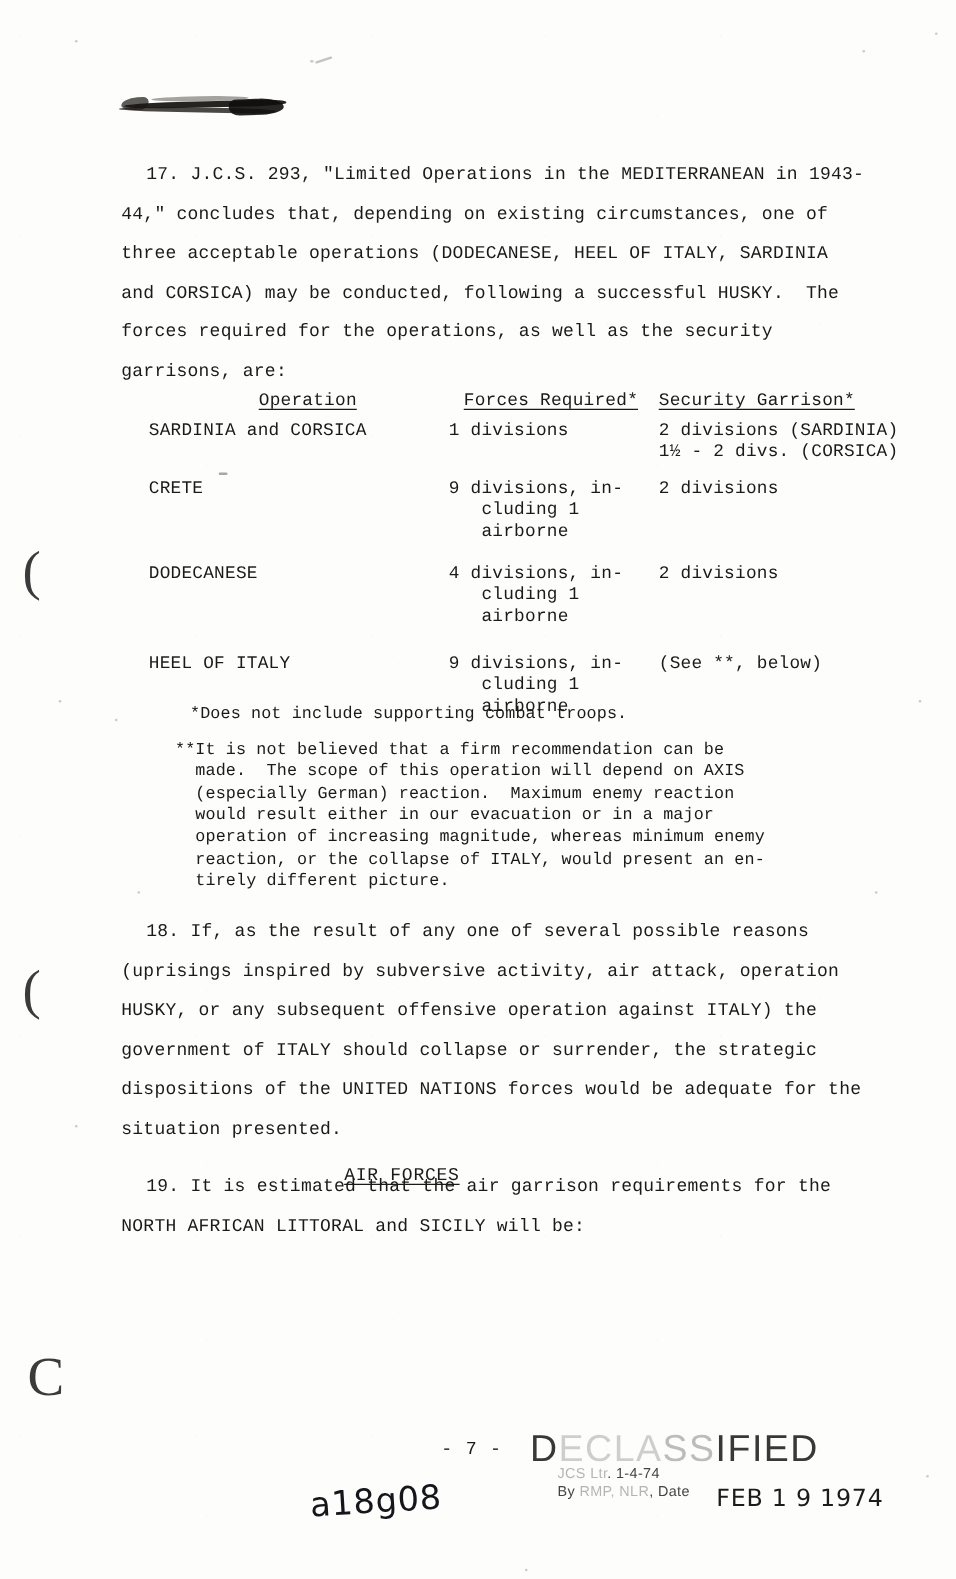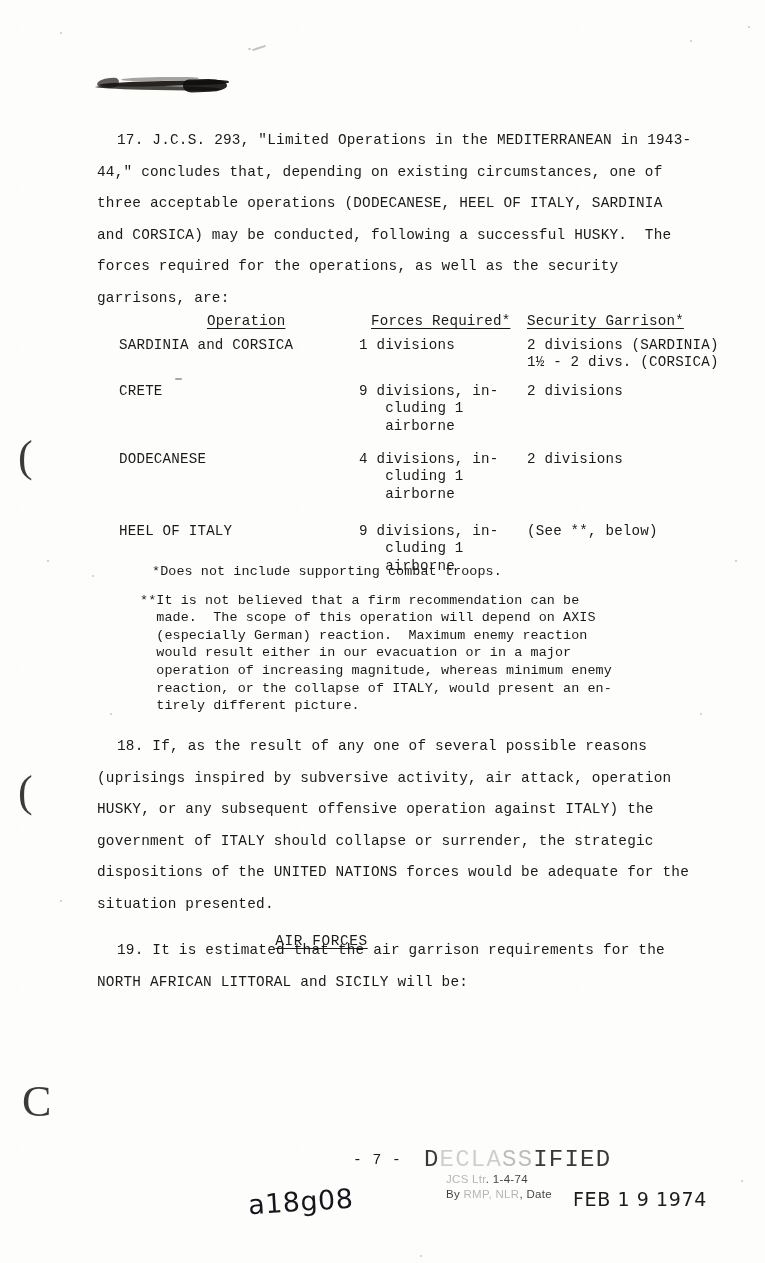--- a/index.html
+++ b/index.html
@@ -198,22 +198,22 @@
   }
 
   .stamp {
     position: absolute;
     left: 424px;
     top: 1148px;
     width: 230px;
     color: #2a2a2a;
   }
   .stamp .s-main {
-    font-family: Liberation Mono, monospace;
-    font-size: 24px;
+    font-family: Liberation Sans, sans-serif;
+    font-size: 30px;
     letter-spacing: 1.2px;
     line-height: 24px;
     white-space: nowrap;
   }
   .stamp .s-main .fade-1 { opacity: .30; }
   .stamp .s-main .fade-2 { opacity: .22; }
   .stamp .s-main .solid  { opacity: .93; }
   .stamp .s-sub {
     font-family: "Liberation Sans", sans-serif;
     font-size: 11.5px;

